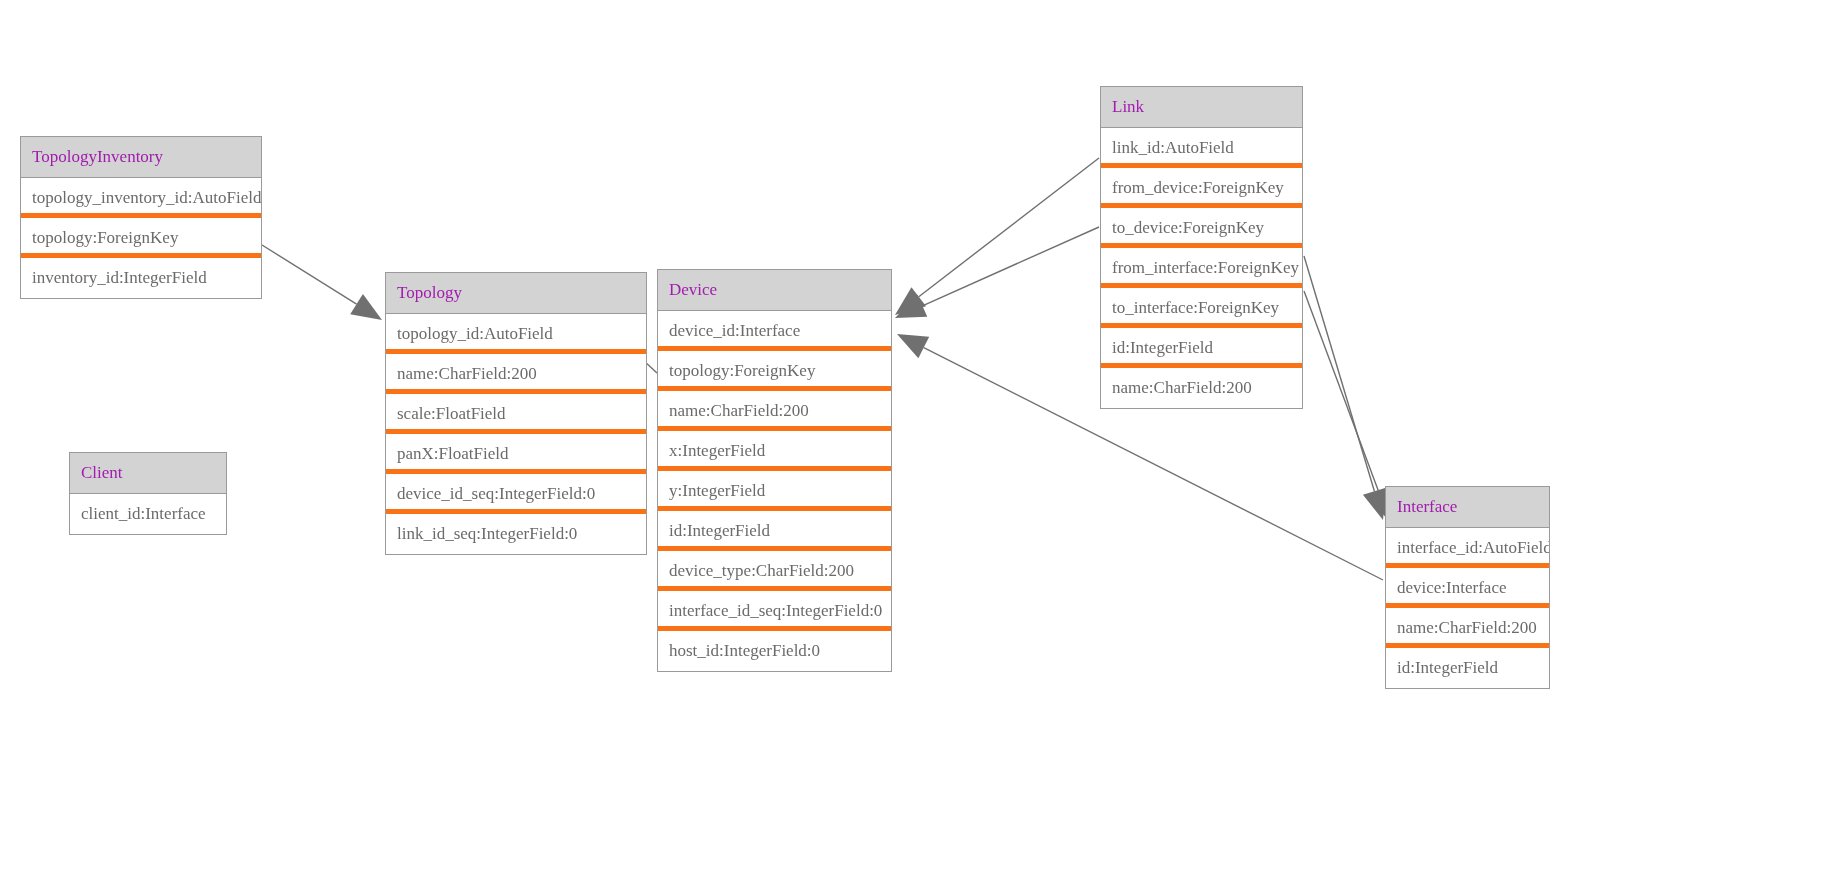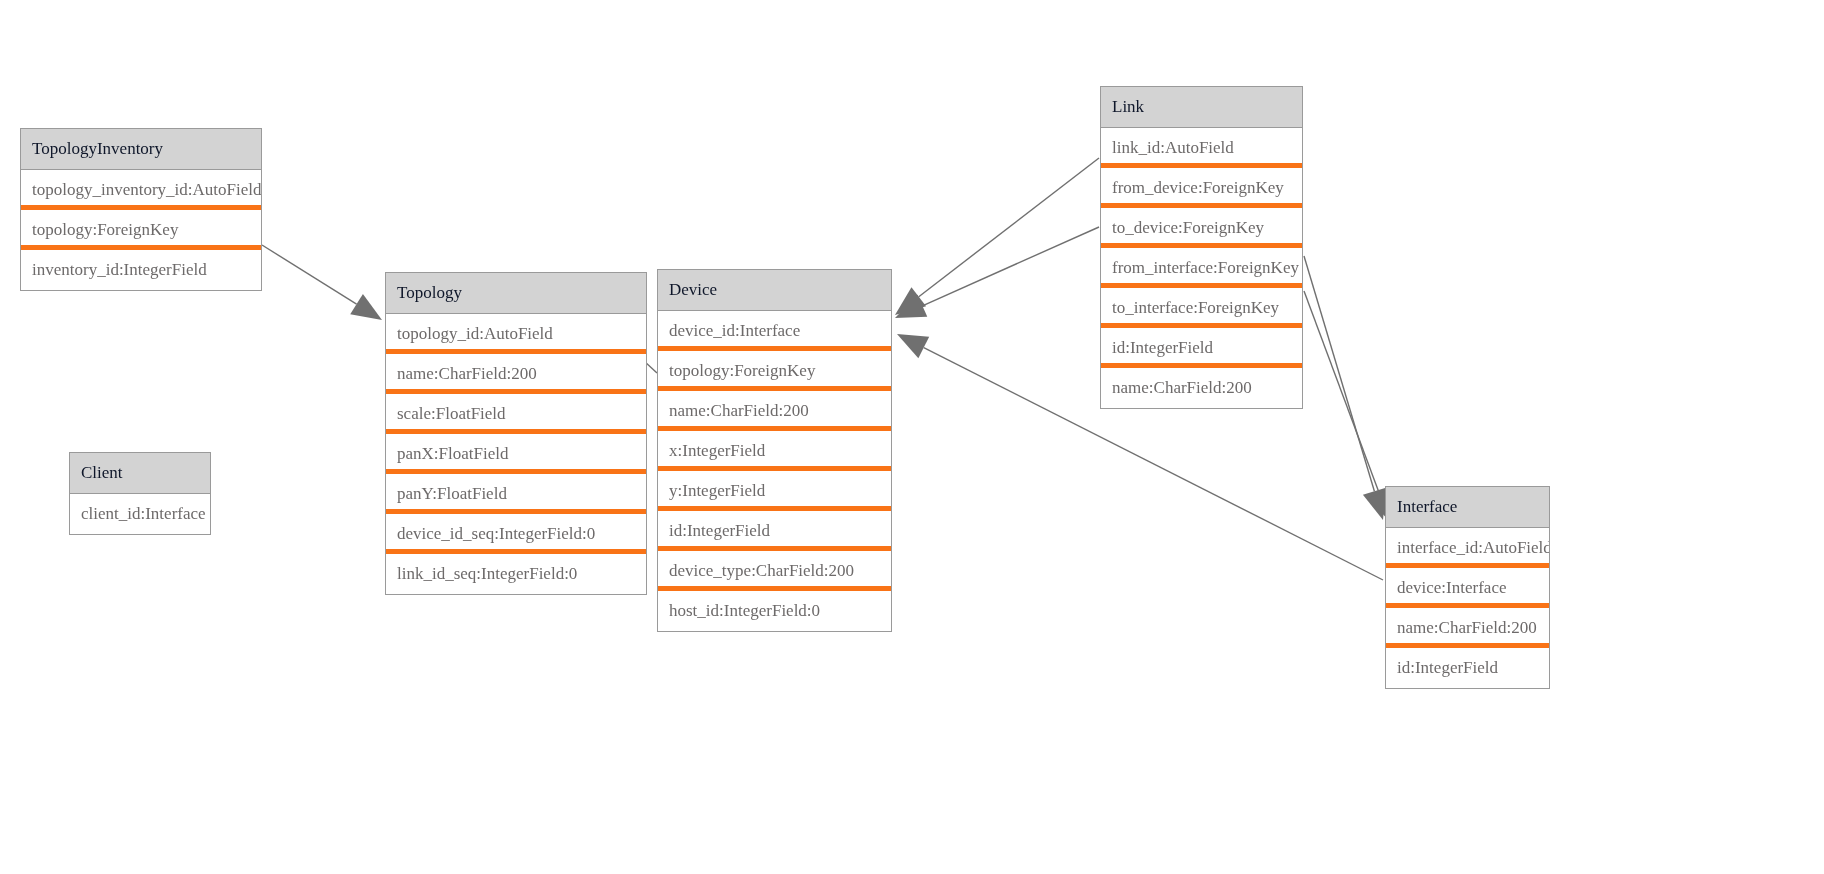--- a/index.html
+++ b/index.html
@@ -28,21 +28,21 @@
     position: absolute;
     box-sizing: border-box;
     border: 1px solid #9a9a9a;
     background: #ffffff;
     z-index: 2;
   }
   .entity-header {
     box-sizing: border-box;
     background: #d3d3d3;
     border-bottom: 1px solid #9a9a9a;
-    color: #0f172a;
+    color: #a21caf;
     font-size: 17px;
     line-height: 40px;
     height: 41px;
     padding: 0 0 0 11px;
     white-space: nowrap;
     overflow: hidden;
   }
   .field-list {
     list-style: none;
     margin: 0;
@@ -93,50 +93,50 @@
         <line x1="1304" y1="256" x2="1374.3995410332466" y2="491.2592257313553" stroke="#707070" stroke-width="1.4"></line>
         <polygon points="1383,520 1362.9032313257887,494.6994093180567 1385.8958507407044,487.81904214465385" fill="#707070"></polygon>
       </g>
       <g>
         <line x1="1304" y1="291" x2="1379.5330163641806" y2="493.8851951177411" stroke="#707070" stroke-width="1.4"></line>
         <polygon points="1390,522 1368.2870944112772,498.07198857206885 1390.778938317084,489.69840166341334" fill="#707070"></polygon>
       </g>
     </svg>
 
   <div id="entity-layer">
-      <div class="entity" style="left: 20px; top: 128px; width: 242px;">
+      <div class="entity" style="left: 20px; top: 136px; width: 242px;">
         <div class="entity-header">TopologyInventory</div>
         <ul class="field-list">
           <li class="field-row">topology_inventory_id:AutoField</li>
           <li class="field-row">topology:ForeignKey</li>
           <li class="field-row">inventory_id:IntegerField</li>
         </ul>
       </div>
       <div class="entity" style="left: 385px; top: 272px; width: 262px;">
         <div class="entity-header">Topology</div>
         <ul class="field-list">
           <li class="field-row">topology_id:AutoField</li>
           <li class="field-row">name:CharField:200</li>
           <li class="field-row">scale:FloatField</li>
           <li class="field-row">panX:FloatField</li>
-          <li class="field-row">panY:FloatField</li>
           <li class="field-row">device_id_seq:IntegerField:0</li>
           <li class="field-row">link_id_seq:IntegerField:0</li>
         </ul>
       </div>
       <div class="entity" style="left: 657px; top: 269px; width: 235px;">
         <div class="entity-header">Device</div>
         <ul class="field-list">
           <li class="field-row">device_id:Interface</li>
           <li class="field-row">topology:ForeignKey</li>
           <li class="field-row">name:CharField:200</li>
           <li class="field-row">x:IntegerField</li>
           <li class="field-row">y:IntegerField</li>
           <li class="field-row">id:IntegerField</li>
           <li class="field-row">device_type:CharField:200</li>
+          <li class="field-row">interface_id_seq:IntegerField:0</li>
           <li class="field-row">host_id:IntegerField:0</li>
         </ul>
       </div>
       <div class="entity" style="left: 1100px; top: 86px; width: 203px;">
         <div class="entity-header">Link</div>
         <ul class="field-list">
           <li class="field-row">link_id:AutoField</li>
           <li class="field-row">from_device:ForeignKey</li>
           <li class="field-row">to_device:ForeignKey</li>
           <li class="field-row">from_interface:ForeignKey</li>
@@ -147,21 +147,21 @@
       </div>
       <div class="entity" style="left: 1385px; top: 486px; width: 165px; font-family: Liberation Serif, serif;">
         <div class="entity-header">Interface</div>
         <ul class="field-list">
           <li class="field-row">interface_id:AutoField</li>
           <li class="field-row">device:Interface</li>
           <li class="field-row">name:CharField:200</li>
           <li class="field-row">id:IntegerField</li>
         </ul>
       </div>
-      <div class="entity" style="left: 69px; top: 452px; width: 142px;">
+      <div class="entity" style="left: 69px; top: 452px; width: 158px;">
         <div class="entity-header">Client</div>
         <ul class="field-list">
           <li class="field-row">client_id:Interface</li>
         </ul>
       </div>
     </div>
 
 </div>
 
 </body></html>

